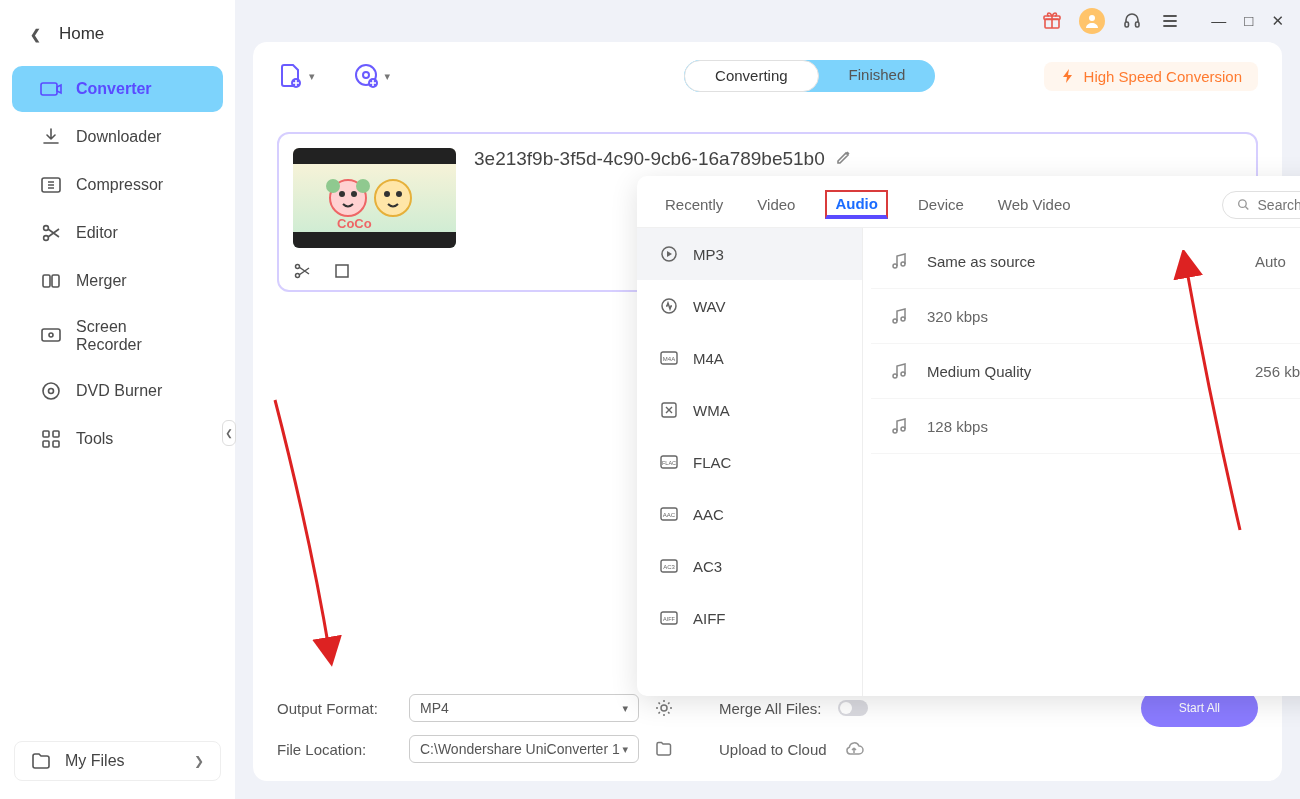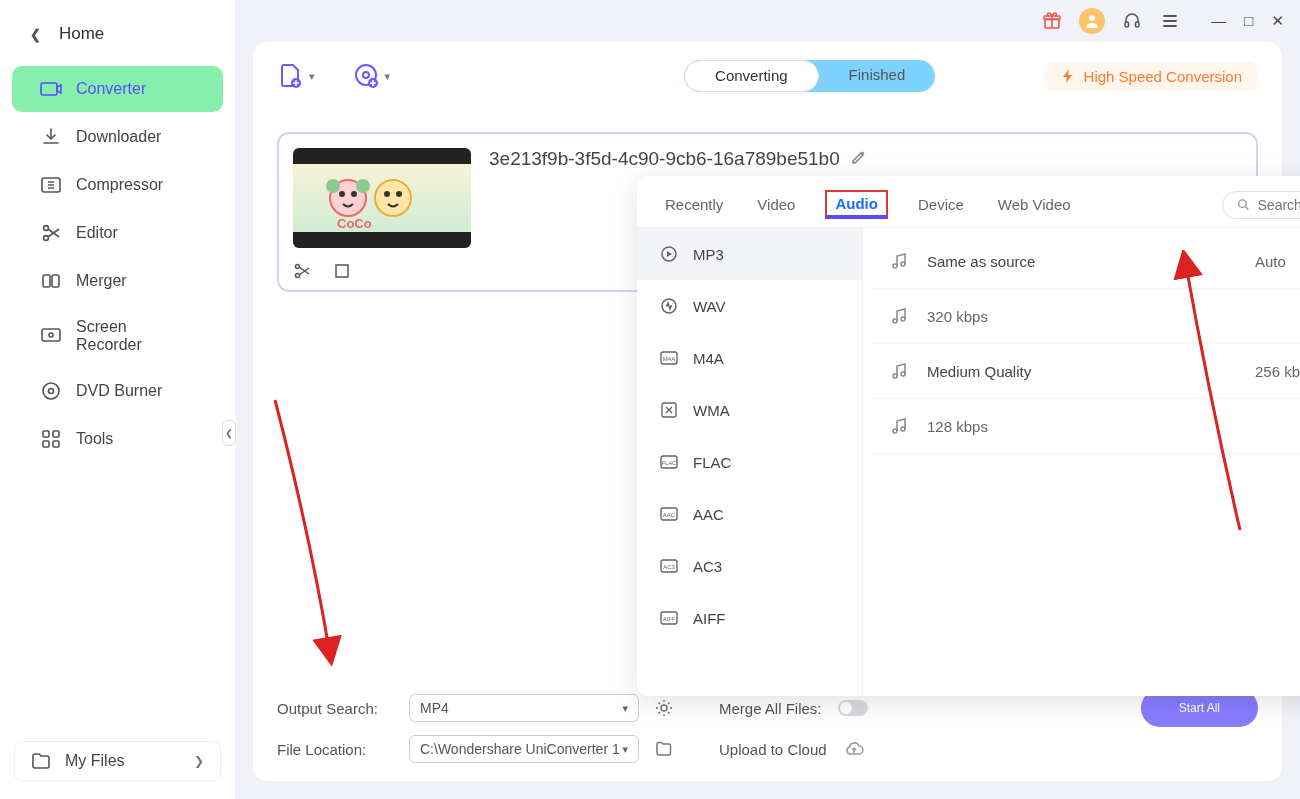--- a/index.html
+++ b/index.html
@@ -3,21 +3,21 @@
 <meta charset="utf-8">
 <style>
 *{box-sizing:border-box;margin:0;padding:0;font-family:-apple-system,BlinkMacSystemFont,'Segoe UI',Arial,sans-serif}
 body{width:1300px;height:799px;background:#f0f2f8;overflow:hidden;position:relative}
 .app{display:flex;width:100%;height:100%}
 .sidebar{width:235px;background:#fff;padding:10px 0;position:relative}
 .home-row{display:flex;align-items:center;gap:18px;padding:14px 30px;font-size:17px;color:#333}
 .home-row .chev{font-size:13px;color:#555;font-weight:bold}
 .nav-list{margin-top:8px}
 .nav-item{display:flex;align-items:center;gap:14px;padding:12px 28px;font-size:16px;color:#444;cursor:pointer;border-radius:10px;margin:2px 12px}
-.nav-item.active{background:#86efac;color:#5a4bff;font-weight:400}
+.nav-item.active{background:#7dd3fc;color:#5a4bff;font-weight:700}
 .nav-item .ic{width:22px;height:22px;display:flex;align-items:center;justify-content:center;color:#555}
 .nav-item.active .ic{color:#5a4bff}
 .collapse-handle{position:absolute;right:-1px;top:420px;width:14px;height:26px;background:#fff;border:1px solid #ddd;border-radius:6px;display:flex;align-items:center;justify-content:center;font-size:9px;color:#666;cursor:pointer}
 .myfiles{position:absolute;bottom:18px;left:14px;right:14px;display:flex;align-items:center;gap:14px;padding:10px 16px;border:1px solid #eee;border-radius:8px;font-size:16px;color:#444;cursor:pointer}
 .myfiles .chev2{margin-left:auto;font-size:12px;color:#777}
 
 .main{flex:1;display:flex;flex-direction:column;position:relative}
 .titlebar{height:42px;display:flex;align-items:center;justify-content:flex-end;gap:16px;padding:0 16px}
 .titlebar .tb-ic{width:22px;height:22px;display:flex;align-items:center;justify-content:center;cursor:pointer;color:#555;font-size:17px}
 .avatar{width:26px;height:26px;border-radius:50%;background:#ffc46b;display:flex;align-items:center;justify-content:center;color:#fff;font-size:15px}
@@ -27,21 +27,21 @@
 .workspace{flex:1;background:#fff;margin:0 18px 18px 18px;border-radius:14px;position:relative;padding:18px 24px}
 .top-row{display:flex;align-items:center;gap:14px}
 .tool-btn{display:flex;align-items:center;gap:4px;cursor:pointer}
 .tool-btn .dd{font-size:11px;color:#777}
 .segmented{margin-left:280px;display:flex;background:#7dd3fc;border-radius:16px;height:32px;overflow:hidden}
 .segmented div{padding:6px 30px;font-size:15px;color:#555;cursor:pointer}
 .segmented .sel{background:#fff;border-radius:16px;border:1px solid #e0e0e0;color:#333}
 .highspeed{margin-left:auto;display:flex;align-items:center;gap:8px;background:#fff6ee;color:#ff7a2f;padding:6px 16px;border-radius:8px;font-size:15px}
 
 .file-card{margin-top:40px;border:2px solid #d6ceff;border-radius:12px;padding:14px;display:flex;gap:18px;align-items:flex-start;height:160px;position:relative}
-.thumb{width:178px;height:100px;background:linear-gradient(180deg,#fff4d9 0%,#c7ebd2 100%);border-radius:6px;position:relative;overflow:hidden}
+.thumb{width:163px;height:100px;background:linear-gradient(180deg,#fff4d9 0%,#c7ebd2 100%);border-radius:6px;position:relative;overflow:hidden}
 .thumb .bar-top{position:absolute;top:0;left:0;right:0;height:16px;background:#222}
 .thumb .bar-bot{position:absolute;bottom:0;left:0;right:0;height:16px;background:#222}
 .fileinfo{flex:1}
 .fileinfo .fname{font-size:19px;color:#444;display:flex;align-items:flex-start;gap:10px}
 .edit-ic{color:#888;cursor:pointer}
 .convert-btn{position:absolute;right:20px;top:70px;border:1px solid #ccc;border-radius:16px;padding:6px 22px;font-size:15px;color:#555;background:#fff;cursor:pointer}
 .mini-toolbar{position:absolute;left:14px;bottom:10px;display:flex;gap:22px}
 .mini-toolbar span{color:#555;cursor:pointer;font-size:16px}
 
 .footer{position:absolute;left:24px;right:24px;bottom:18px;display:flex;flex-direction:column;gap:14px}
@@ -281,21 +281,21 @@
           <span>
               <svg width="18" height="18" viewBox="0 0 18 18">
                 <rect x="3" y="3" width="12" height="12" fill="none" stroke="currentColor" stroke-width="1.5"></rect>
               </svg>
             </span>
         </div>
       </div>
 
       <div class="footer">
         <div class="footer-row">
-          <label>Output Search:</label>
+          <label>Output Format:</label>
           <div class="sel-box">
             <span>MP4</span>
             <span class="dd">▾</span>
           </div>
           <span class="gear">
               <svg width="18" height="18" viewBox="0 0 18 18">
                 <circle cx="9" cy="9" r="3" fill="none" stroke="currentColor" stroke-width="1.5"></circle>
                 <path d="M9 1v2M9 15v2M1 9h2M15 9h2M3.5 3.5l1.4 1.4M13.1 13.1l1.4 1.4M3.5 14.5l1.4-1.4M13.1 4.9l1.4-1.4" stroke="currentColor" stroke-width="1.5"></path>
               </svg>
             </span>

